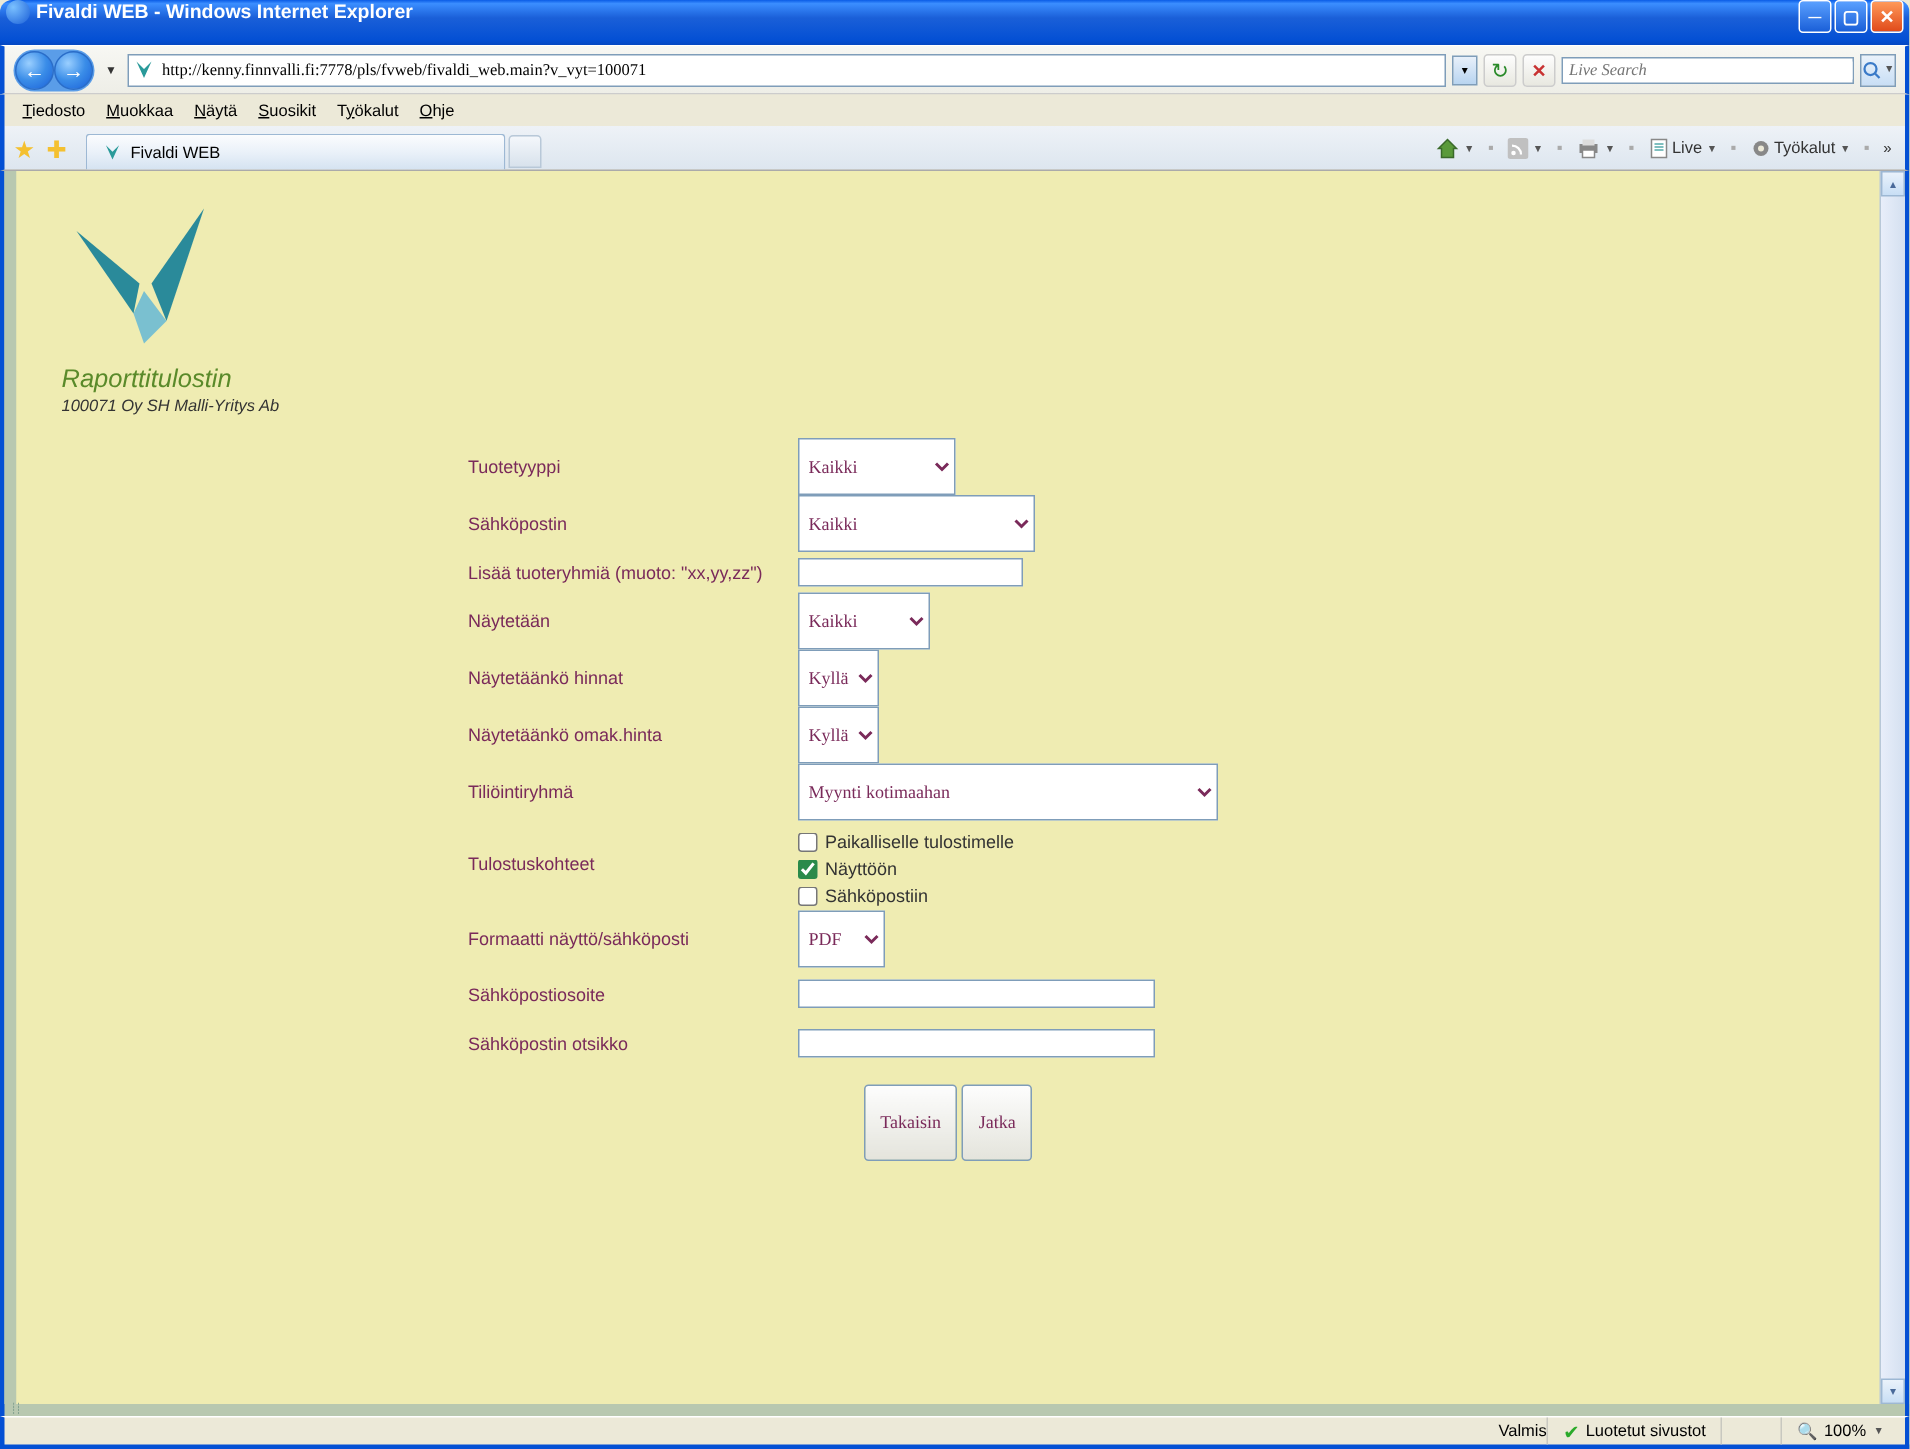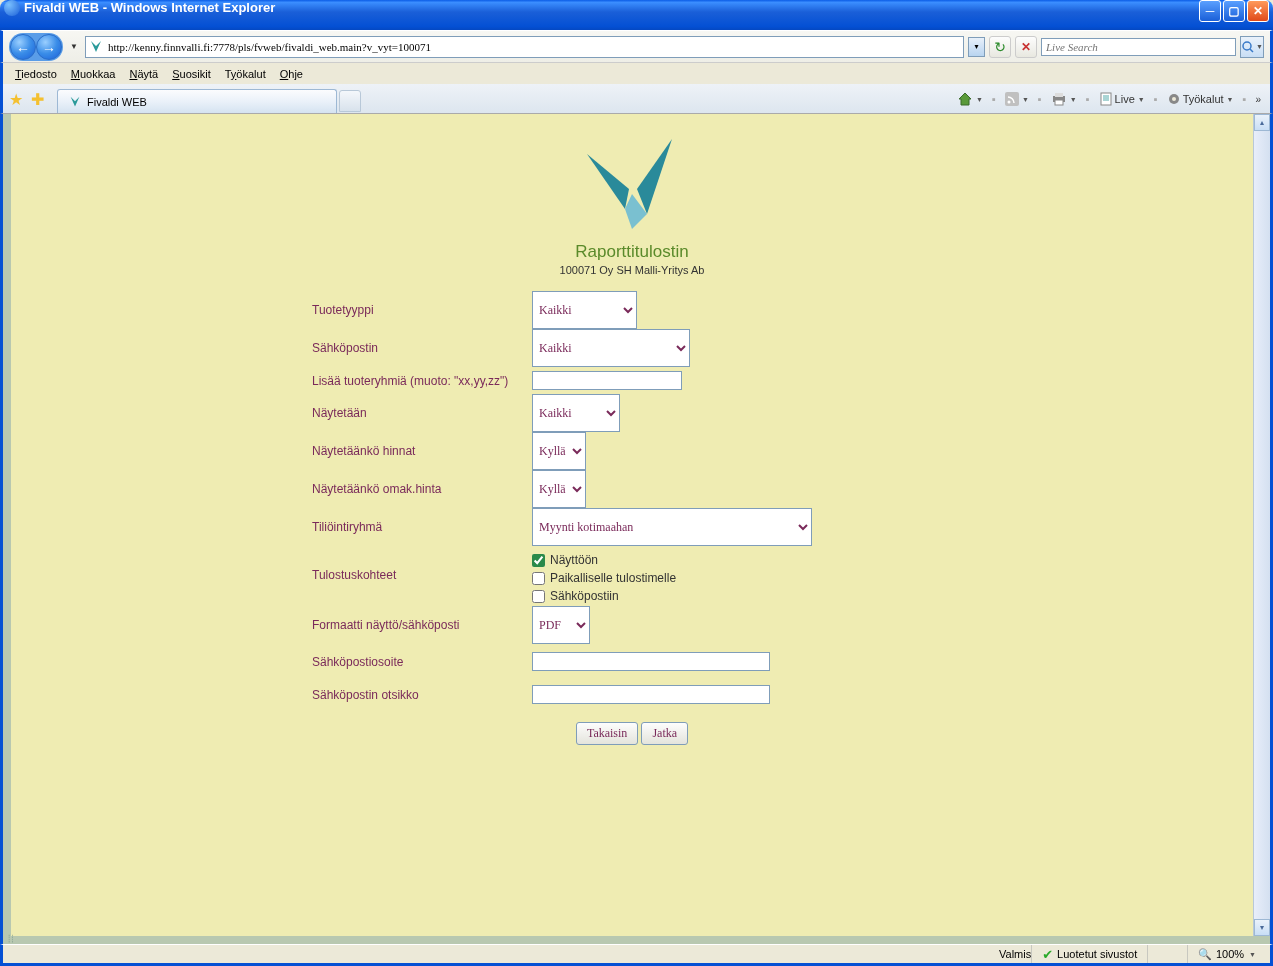--- a/index.html
+++ b/index.html
@@ -53,21 +53,21 @@
 .tiny-arrow { font-size: 7px; color: #555; margin-left: 1px; }
 
 
 .content-wrap { flex: 1; background: #efecb2; border-left: 3px solid #0450d4; border-right: 3px solid #0450d4; display: flex; position: relative; }
 .left-gutter { width: 8px; background: #b8c8b0; }
 .page { flex: 1; background: #efecb2; padding: 20px 30px; overflow: auto; }
 .right-scroll { width: 17px; background: linear-gradient(to right, #e8eefa, #d4e0f0); border-left: 1px solid #b8c8d8; position: relative; }
 .scroll-up, .scroll-down { height: 17px; background: linear-gradient(to bottom,#eaf2fb,#c8def5); border: 1px solid #9db8d4; display: flex; align-items: center; justify-content: center; font-size: 8px; color: #4a6a9a; }
 .scroll-down { position: absolute; bottom: 0; width: 100%; }
 
-.logo-area { text-align: center; margin-bottom: 15px; }
+.logo-area { margin-bottom: 15px; font-style: italic; }
 .logo-svg { display: inline-block; }
 .app-title { color: #5a8a2a; font-size: 17px; margin-top: 6px; }
 .company { color: #333; font-size: 11px; margin-top: 2px; }
 .subtitle { text-align: center; color: #5a8a2a; font-size: 13px; margin: 18px 0 28px; }
 
 .form { margin: 0 auto; width: 640px; }
 .form-row { display: flex; align-items: center; min-height: 27px; }
 .form-label { width: 220px; color: #7a2a5a; font-size: 12px; }
 .form-field { flex: 1; }
 .form-field select, .form-field input[type=text] { border: 1px solid #7f9db9; font-family: Tahoma; font-size: 12px; padding: 1px 2px; background: white; color: #7a2a5a; }
@@ -77,21 +77,21 @@
 .sel-md { width: 158px; }
 .sel-yn { width: 54px; }
 .sel-lg { width: 280px; }
 .sel-fmt { width: 58px; }
 .inp-md { width: 150px; }
 .inp-lg { width: 238px; }
 .checks { display: flex; flex-direction: column; gap: 4px; padding: 3px 0; }
 .chk { display: flex; align-items: center; gap: 5px; font-size: 12px; color: #333; }
 .chk input { width: 13px; height: 13px; accent-color: #2a8a4a; }
 .submit-row { text-align: center; margin-top: 14px; }
-.btn { border: 1px solid #7f9db9; background: linear-gradient(to bottom,#fdfdfd,#e4e4dc); padding: 3px 10px; font-family: Tahoma; font-size: 12px; color: #7a2a5a; border-radius: 3px; cursor: pointer; }
+.btn { border: 1px solid #7f9db9; background: linear-gradient(to bottom,#fdfdfd,#e4e4dc); padding: 17px 10px; font-family: Tahoma; font-size: 12px; color: #7a2a5a; border-radius: 3px; cursor: pointer; }
 
 
 .statusbar { height: 22px; background: #ece9d8; border-top: 1px solid #fff; display: flex; align-items: center; font-size: 11px; padding: 0 4px; border-left: 3px solid #0450d4; border-right: 3px solid #0450d4; border-bottom: 3px solid #0450d4; text-align: right; }
 .statusbar .st-left { flex: 1; padding-left: 4px; }
 .statusbar .st-cell { border-left: 1px solid #c8c8c0; padding: 0 10px; height: 100%; display: flex; align-items: center; gap: 4px; }
 .trusted-ico { color: #2aaa2a; font-size: 13px; }
 .zoom-ico { color: #4a6a9a; }
 .dragbar { height: 8px; background: #b8c8b0; border-left: 3px solid #0450d4; border-right: 3px solid #0450d4; position: relative; }
 .dragbar::before { content: "┊┊"; position: absolute; left: 4px; color: #7a9a8a; font-size: 7px; letter-spacing: -1px; top: -1px;}
 
@@ -262,26 +262,26 @@
 
         <div class="form-row">
           <div class="form-label">Tiliöintiryhmä</div>
           <div class="form-field"><select class="sel-lg"><option>Myynti kotimaahan</option></select></div>
         </div>
 
         <div class="form-row" style="align-items:flex-start;padding-top:4px">
           <div class="form-label" style="padding-top:18px">Tulostuskohteet</div>
           <div class="form-field checks">
             <label class="chk">
+                <input type="checkbox" style="">
+                <span>Paikalliselle tulostimelle</span>
+              </label>
+            <label class="chk">
                 <input type="checkbox" checked="" style="">
                 <span>Näyttöön</span>
-              </label>
-            <label class="chk">
-                <input type="checkbox" style="">
-                <span>Paikalliselle tulostimelle</span>
               </label>
             <label class="chk">
                 <input type="checkbox" style="">
                 <span>Sähköpostiin</span>
               </label>
           </div>
         </div>
 
         <div class="form-row">
           <div class="form-label">Formaatti näyttö/sähköposti</div>

